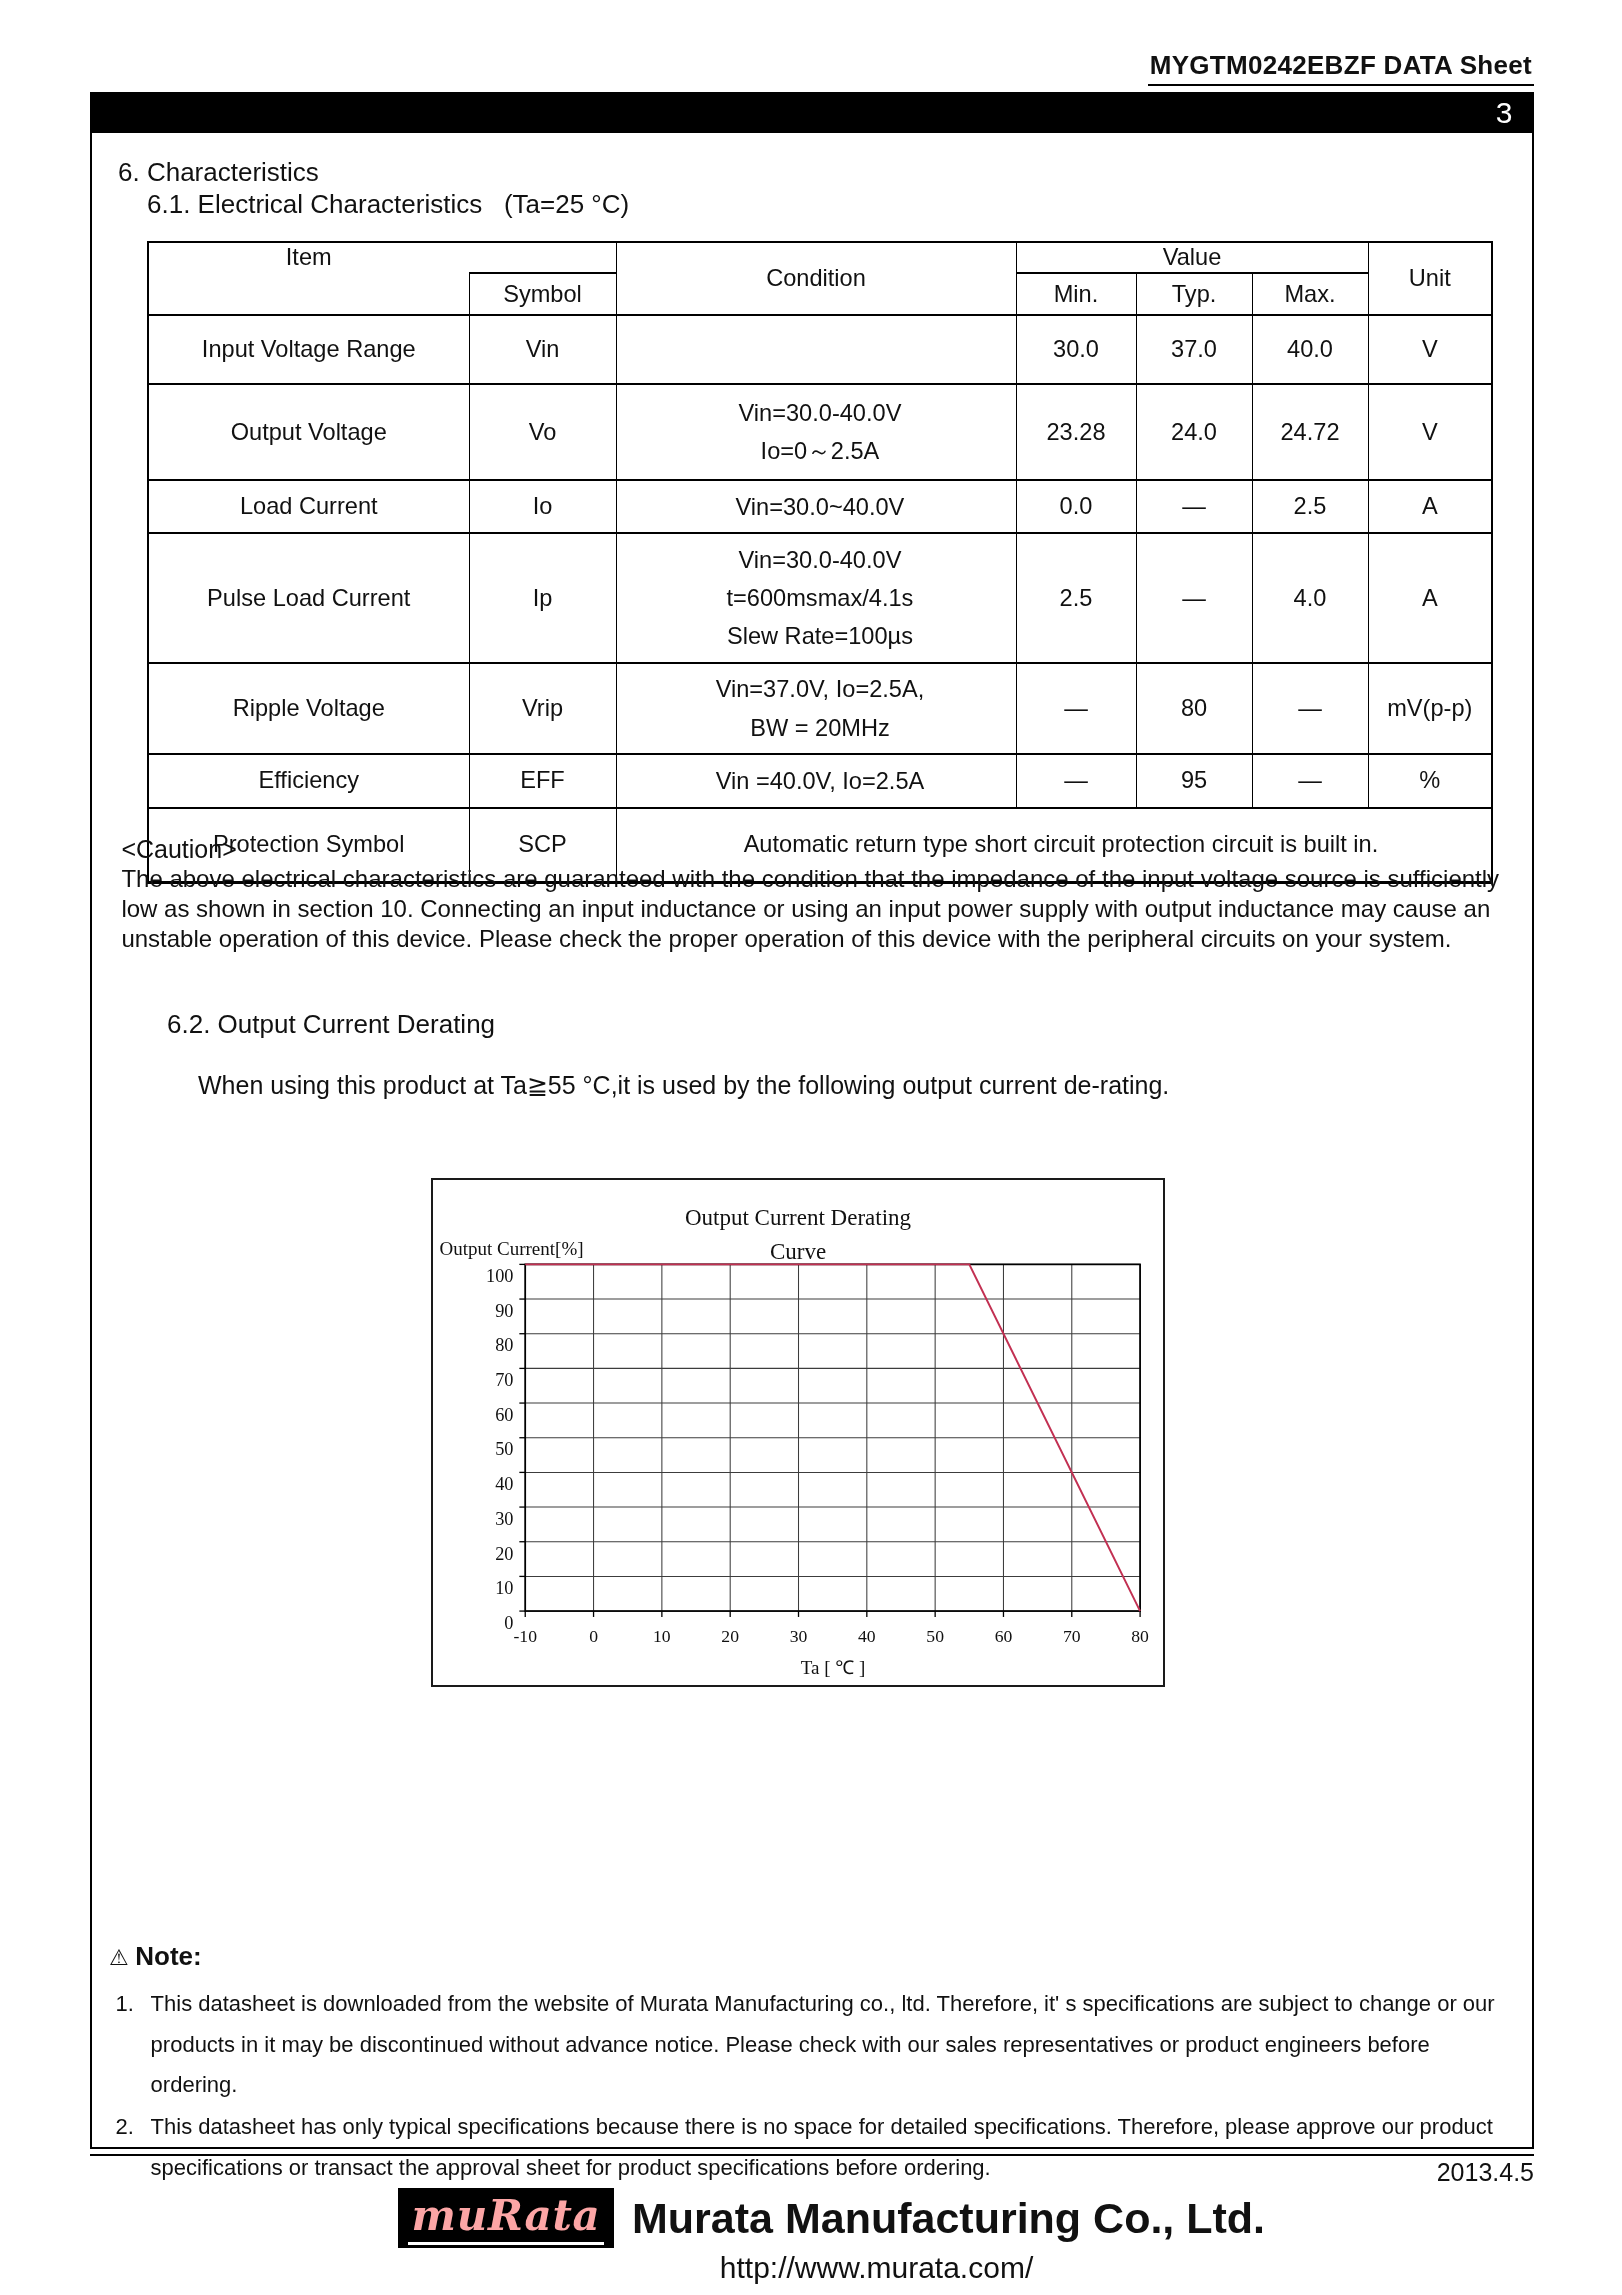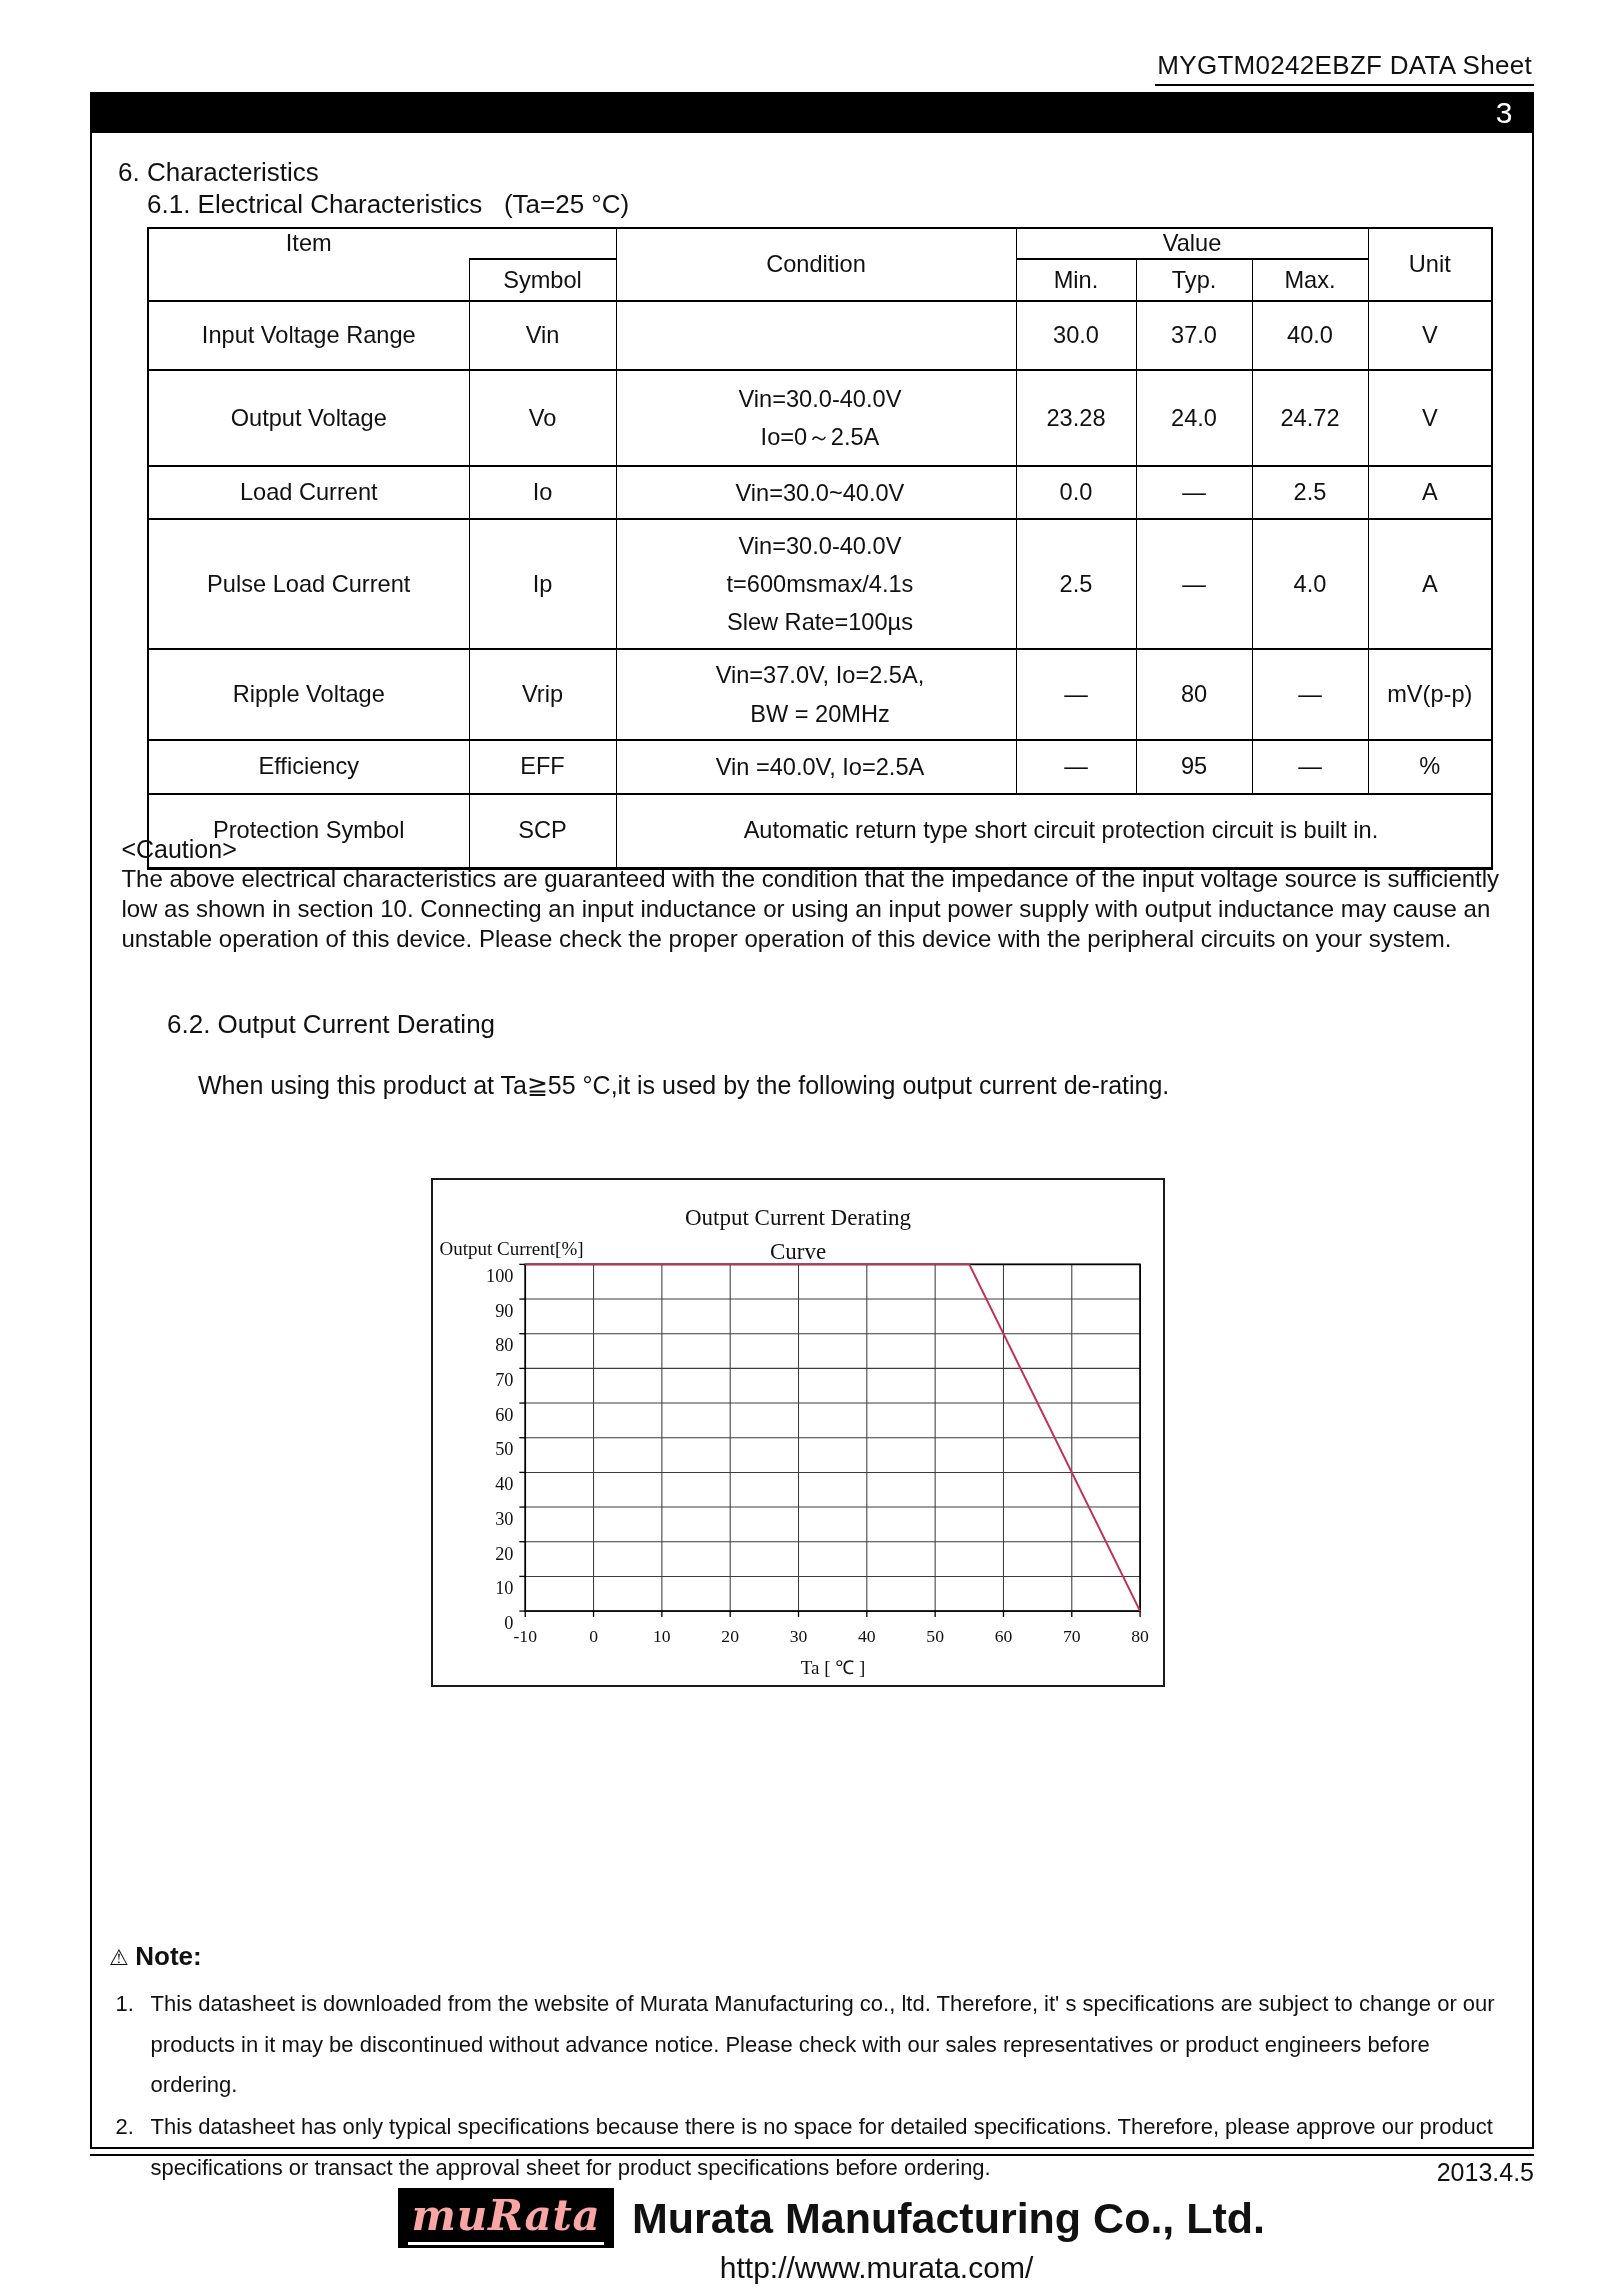--- a/index.html
+++ b/index.html
@@ -1,36 +1,36 @@
 <!DOCTYPE html>
 <html style="font-size:10.5px"><head>
 <meta charset="utf-8">
 <style>
   * { margin:0; padding:0; box-sizing:border-box; }
   html,body { background:#ffffff; }
   body { font-family:"Liberation Sans", sans-serif; color:#111; }
   .page { position:relative; width:1622px; height:2295px; background:#fff; overflow:hidden; }
 
   .doc-title { position:absolute; top:50px; right:88px; font-size:26px;
-               border-bottom:2.6px solid #000; padding:0 2px 3.3px 2px; letter-spacing:0.3px; }
+               border-bottom:2.6px solid #000; padding:0 2px 3.3px 2px; letter-spacing:0.3px;font-weight:bold; }
 
   .frame { position:absolute; left:90px; top:92px; width:1444px; height:2057px;
            border-left:2px solid #000; border-right:2px solid #000; border-bottom:2.6px solid #000; }
   .blackbar { position:absolute; left:0; top:0; width:100%; height:41px; background:#000;
               display:flex; align-items:center; justify-content:flex-end; }
   .pagenum { color:#fff; font-size:30px; padding-right:19.6px; }
 
   .h6  { position:absolute; left:26px;  top:65px; font-size:26px; }
   .h61 { position:absolute; left:55px;  top:97px; font-size:26px; white-space:pre; }
 
   
   .tblwrap { position:absolute; left:55px; top:135px; }
   table.spec { border-collapse:collapse; table-layout:fixed; width:1345px;
                border:2px solid #000; border-top-width:2.6px; border-bottom-width:3.3px;
-               font-size:23.6px; }
+               font-size:23.6px;margin-top:14px; }
   table.spec th { font-weight:normal; }
   table.spec td, table.spec th { border-left:1.3px solid #000; text-align:center; vertical-align:middle; }
   table.spec td:first-child, table.spec th:first-child { border-left:none; }
   thead tr.hA { height:31px; }
   thead tr.hB { height:42px; }
   th.h-item { padding-right:147px; }
   th.h-value { border-bottom:2px solid #000; }
   th.h-symbol { border-top:2px solid #000; }
   th.h-under-item { border-left:none !important; }
   tbody td { border-top:2.6px solid #000; }

